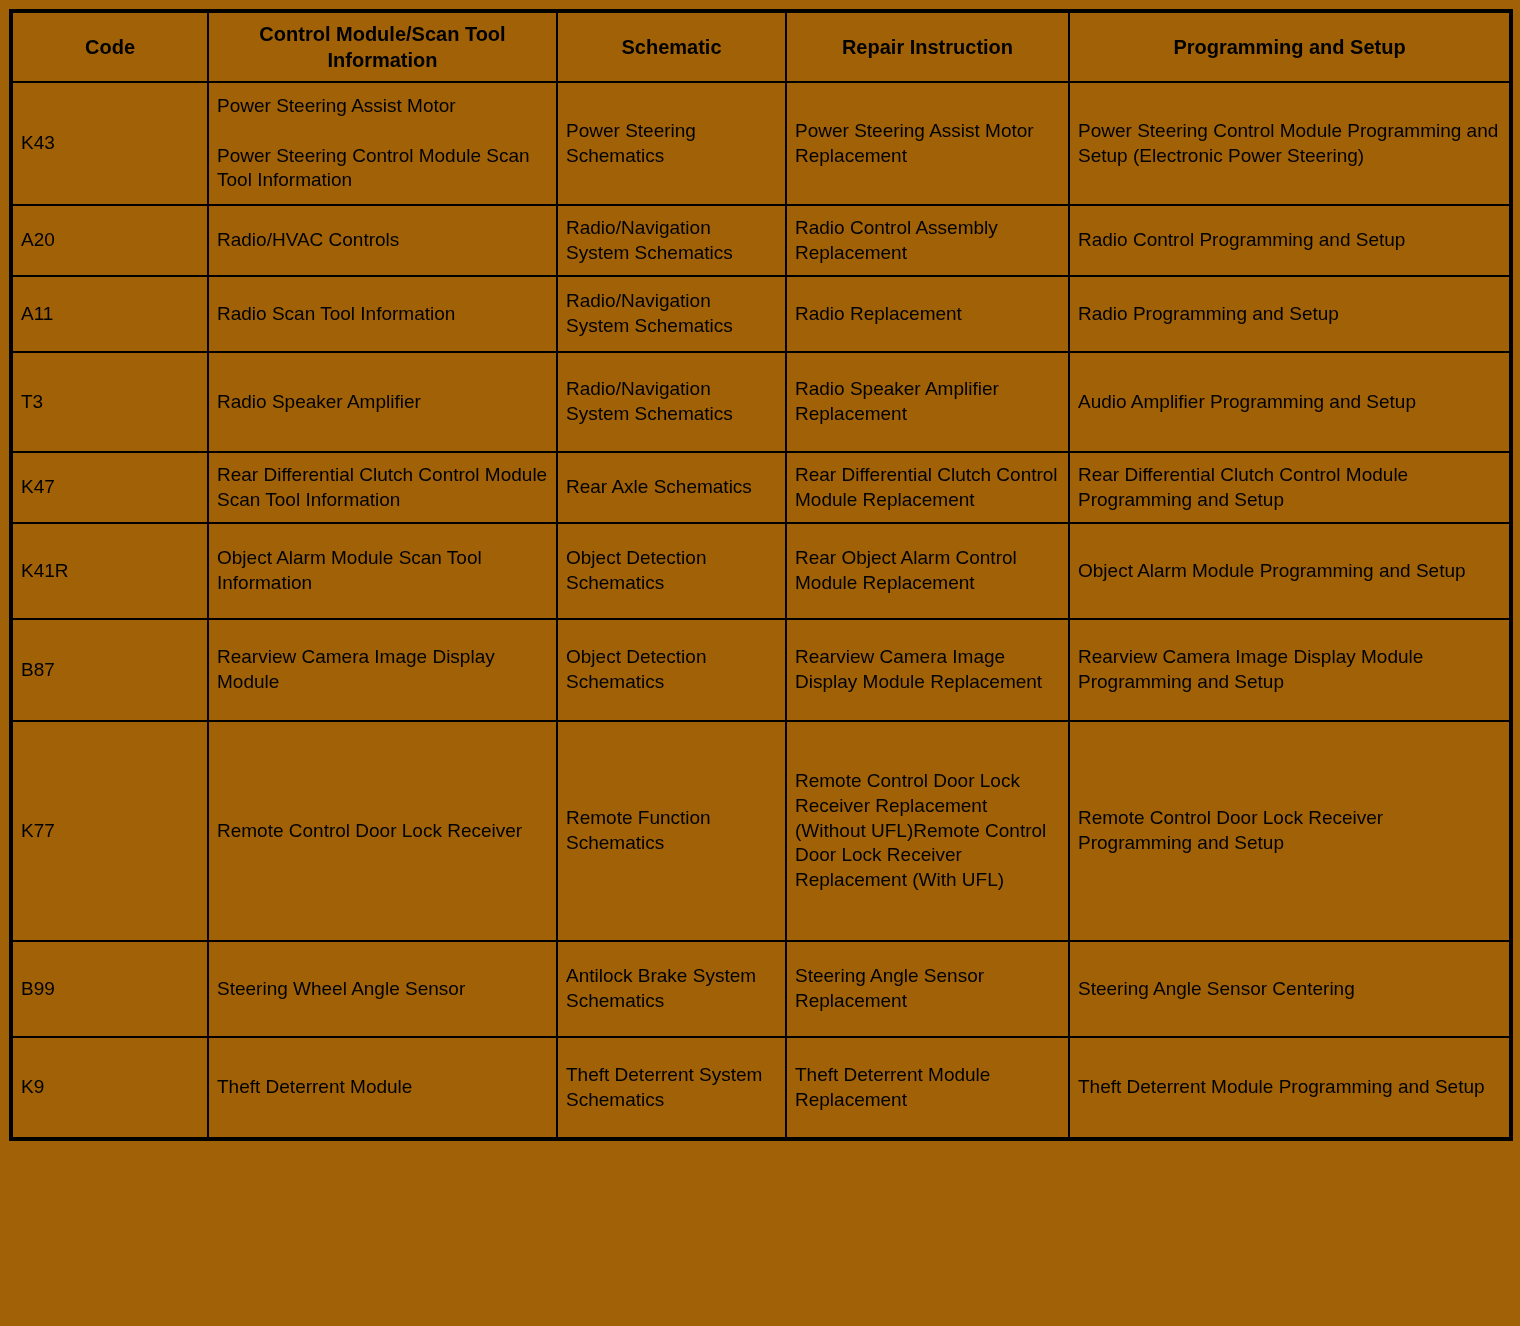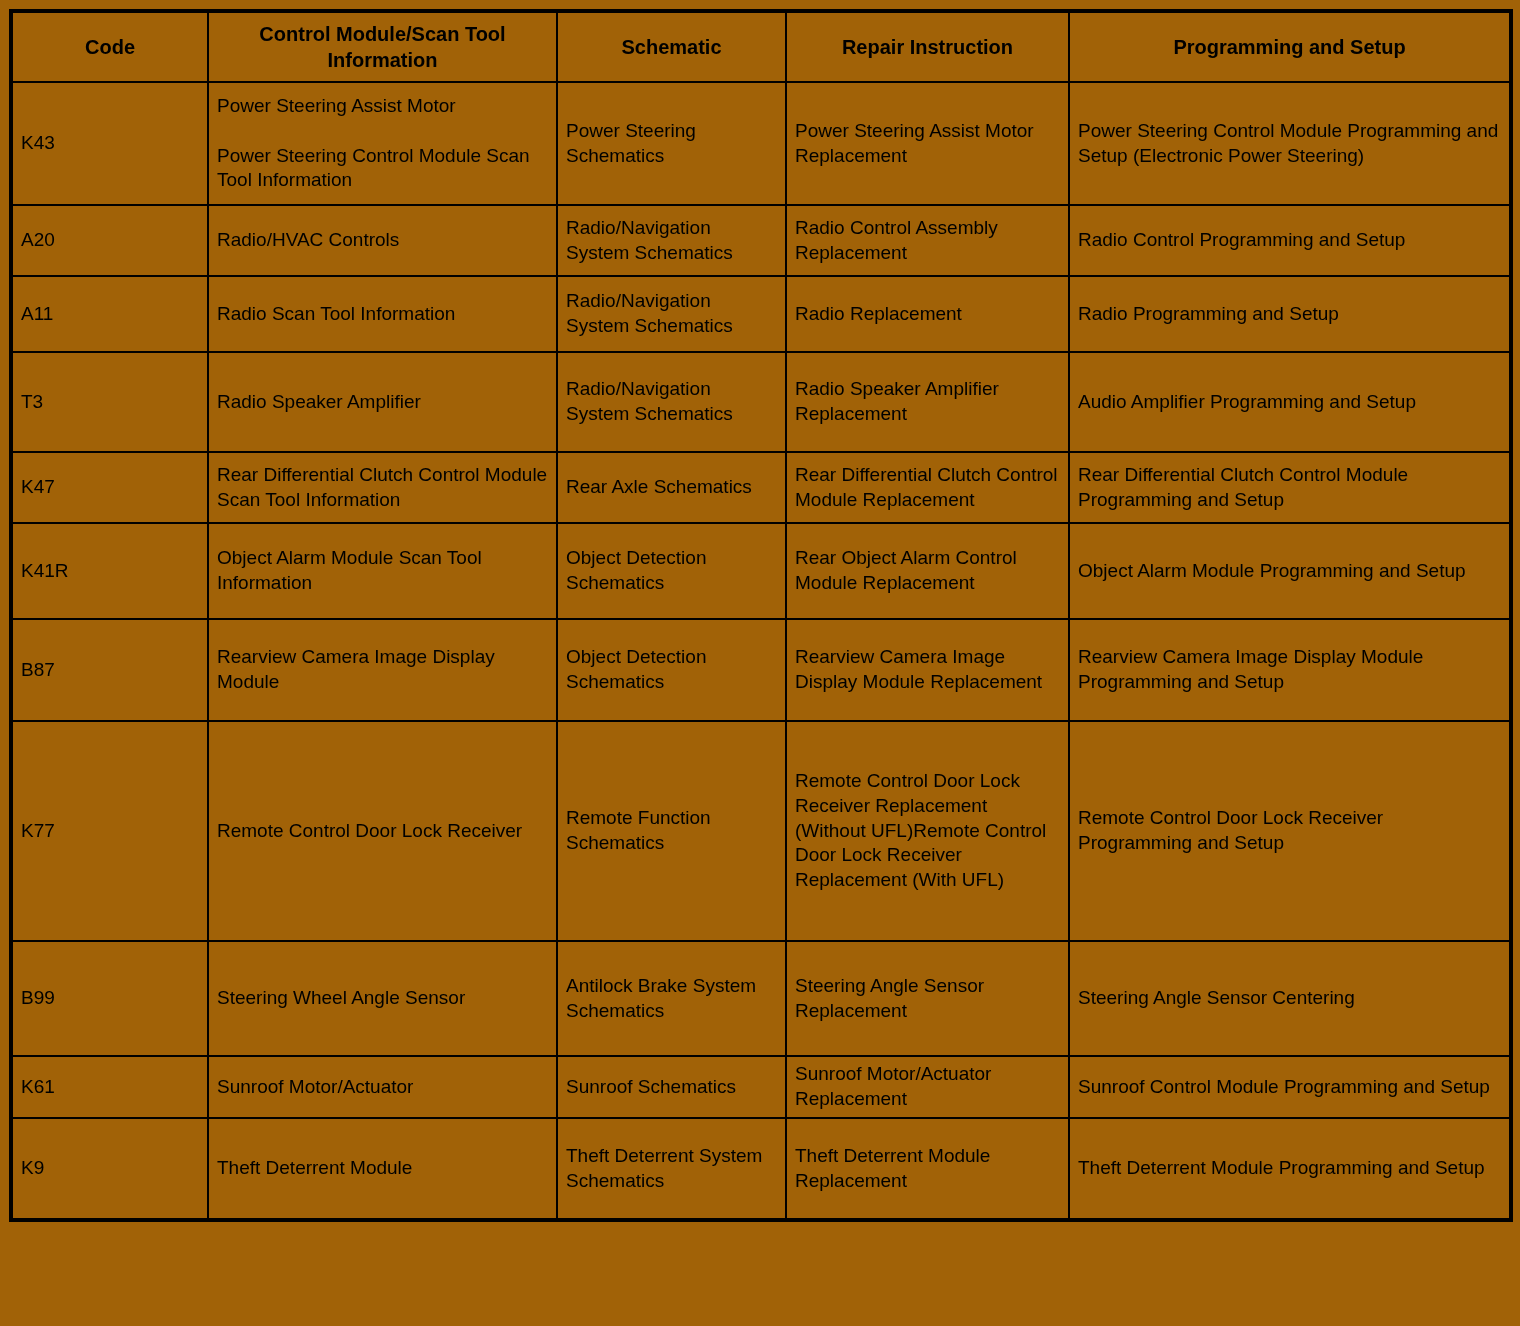--- a/index.html
+++ b/index.html
@@ -47,21 +47,21 @@
   }
   
   tr.r0  { height: 123px; }
   tr.r1  { height: 71px; }
   tr.r2  { height: 76px; }
   tr.r3  { height: 100px; }
   tr.r4  { height: 71px; }
   tr.r5  { height: 96px; }
   tr.r6  { height: 102px; }
   tr.r7  { height: 220px; }
-  tr.r8  { height: 115px; }
+  tr.r8  { height: 96px; }
   tr.r9  { height: 62px; }
   tr.r10 { height: 102px; }
 </style>
 </head>
 <body>
 
 <div class="page">
   <table class="service-table">
     <colgroup>
       <col style="width:197px">
@@ -138,27 +138,20 @@
         <td>Remote Control Door Lock Receiver Replacement (Without UFL)Remote Control Door Lock Receiver Replacement (With UFL)</td>
         <td>Remote Control Door Lock Receiver Programming and Setup</td>
       </tr>
       <tr class="r8">
         <td class="code-cell">B99</td>
         <td class="info-cell">Steering Wheel Angle Sensor</td>
         <td>Antilock Brake System Schematics</td>
         <td>Steering Angle Sensor Replacement</td>
         <td>Steering Angle Sensor Centering</td>
       </tr>
-      <tr class="r9">
-        <td class="code-cell">K61</td>
-        <td class="info-cell">Sunroof Motor/Actuator</td>
-        <td>Sunroof Schematics</td>
-        <td>Sunroof Motor/Actuator Replacement</td>
-        <td>Sunroof Control Module Programming and Setup</td>
-      </tr>
       <tr class="r10">
         <td class="code-cell">K9</td>
         <td class="info-cell">Theft Deterrent Module</td>
         <td>Theft Deterrent System Schematics</td>
         <td>Theft Deterrent Module Replacement</td>
         <td>Theft Deterrent Module Programming and Setup</td>
       </tr>
     </tbody>
   </table>
 </div>

